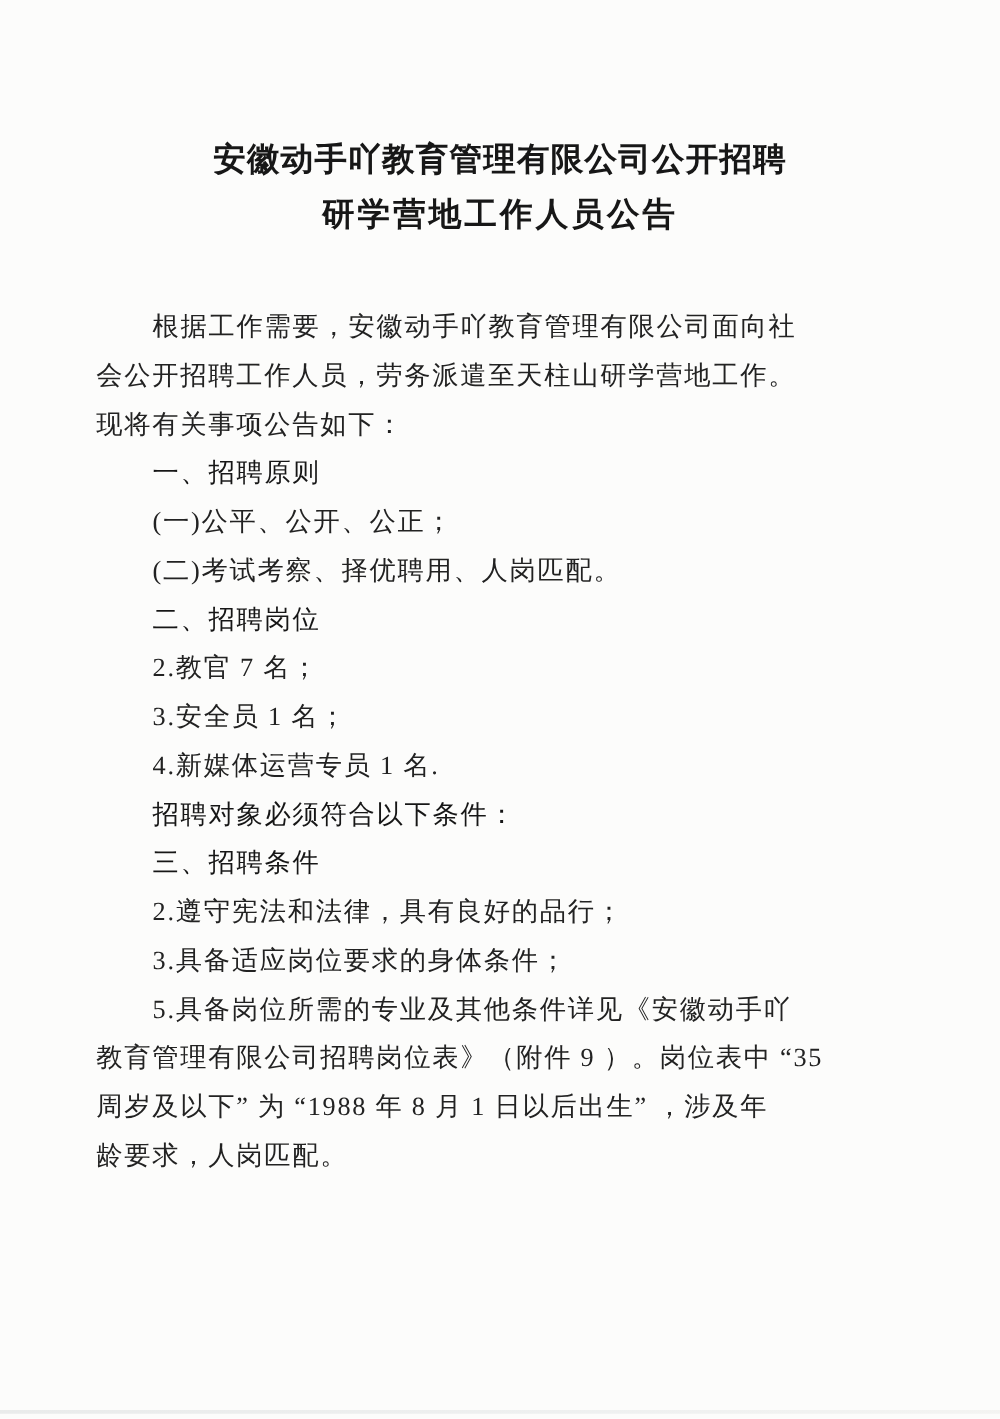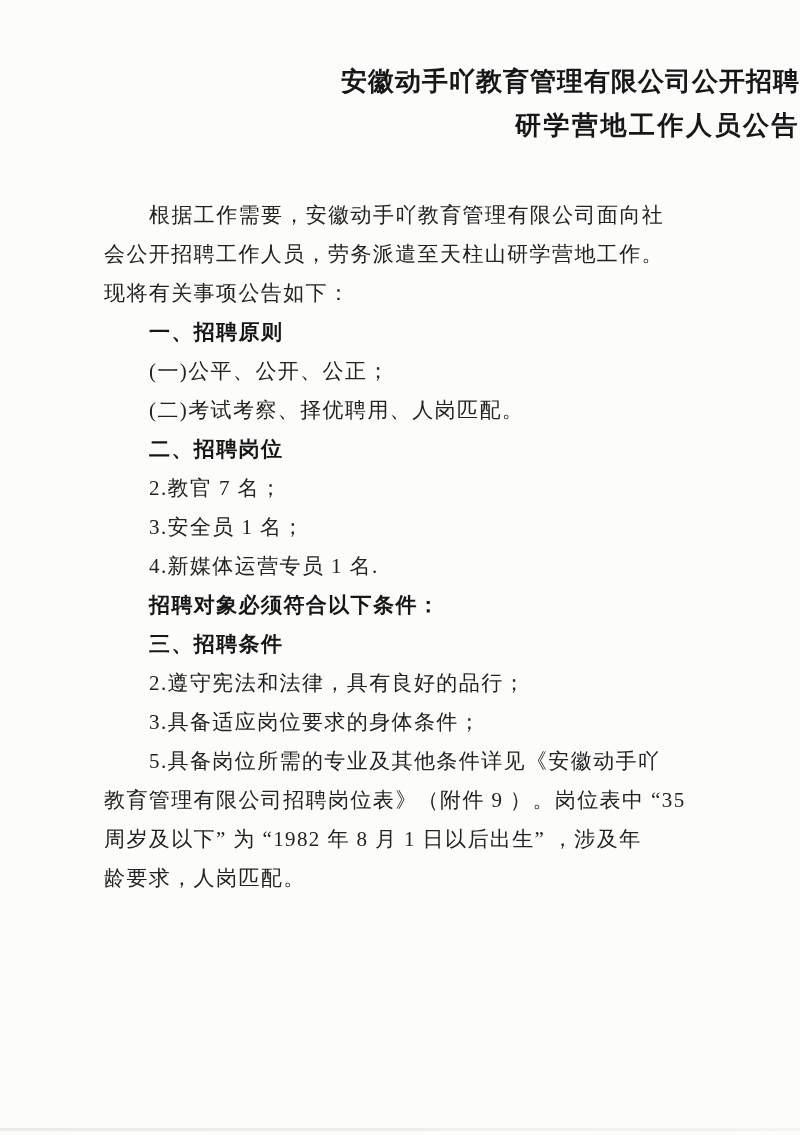--- a/index.html
+++ b/index.html
@@ -10,49 +10,49 @@
   .page {
     position: relative;
     width: 800px;
     height: 1135px;
     background: #fcfcfb;
     overflow: hidden;
     font-family: "Liberation Serif", serif;
     color: #1f1f1f;
   }
   .title-block {
-    margin-top: 60px;
-    text-align: right;
+    margin-top: 106px;
+    text-align: center;
   }
   .title-line {
     font-size: 26px;
     font-weight: bold;
     line-height: 44px;
     letter-spacing: 1px;
     color: #171717;
   }
   .title-line.second {
     letter-spacing: 2.5px;
   }
   .body-block {
-    margin: 48px 118px 0 104px;
+    margin: 48px 118px 0 77px;
     width: 562px;
   }
   .line {
     font-size: 21px;
     line-height: 39px;
     letter-spacing: 1.4px;
     white-space: nowrap;
     color: #222222;
   }
   .line.indent {
     text-indent: 45px;
   }
   .line.bold {
-    font-weight: bold;
+    font-weight: normal;
     color: #161616;
   }
   .scan-shadow {
     position: absolute;
     left: 0;
     bottom: 4px;
     width: 100%;
     height: 3px;
     background: linear-gradient(to right, #e6e8e8, #eceeee 60%, #f2f2f0);
     opacity: 0.85;
@@ -78,19 +78,19 @@
     <div class="line indent bold">二、招聘岗位</div>
     <div class="line indent">2.教官 7 名；</div>
     <div class="line indent">3.安全员 1 名；</div>
     <div class="line indent">4.新媒体运营专员 1 名.</div>
     <div class="line indent bold">招聘对象必须符合以下条件：</div>
     <div class="line indent bold">三、招聘条件</div>
     <div class="line indent">2.遵守宪法和法律，具有良好的品行；</div>
     <div class="line indent">3.具备适应岗位要求的身体条件；</div>
     <div class="line indent">5.具备岗位所需的专业及其他条件详见《安徽动手吖</div>
     <div class="line">教育管理有限公司招聘岗位表》（附件 9 ）。岗位表中 “35</div>
-    <div class="line">周岁及以下” 为 “1982 年 8 月 1 日以后出生” ，涉及年</div>
+    <div class="line">周岁及以下” 为 “1988 年 8 月 1 日以后出生” ，涉及年</div>
     <div class="line">龄要求，人岗匹配。</div>
   </div>
 
   <div class="scan-shadow"></div>
 
 </div>
 
 </body></html>

